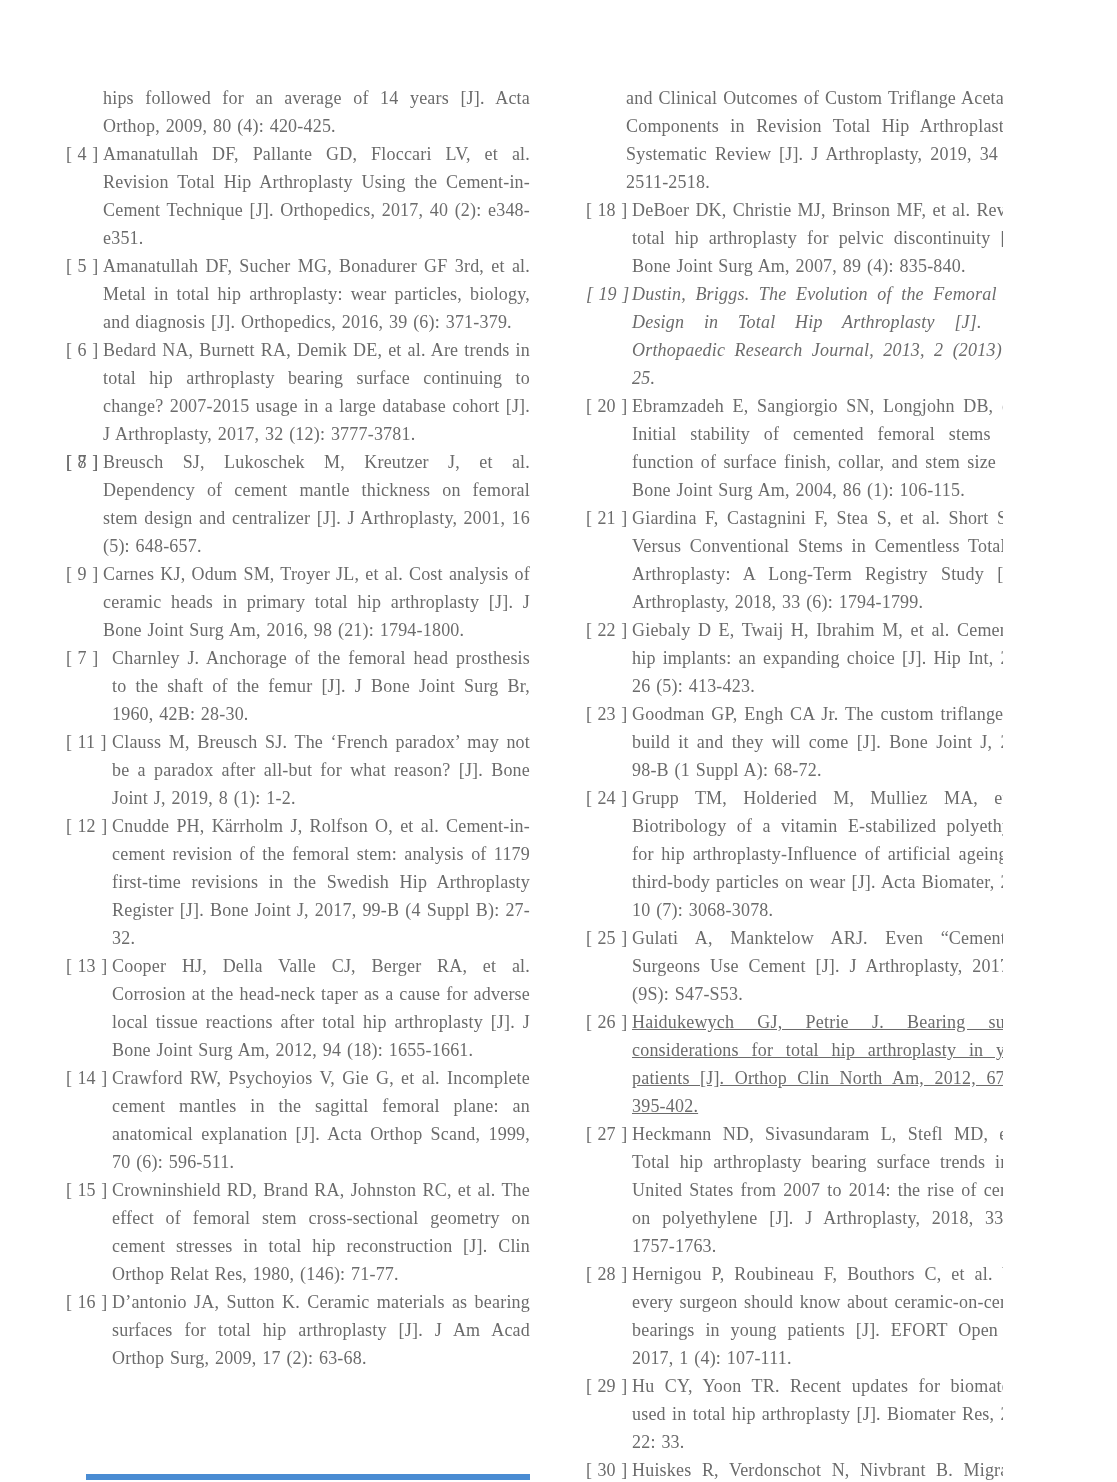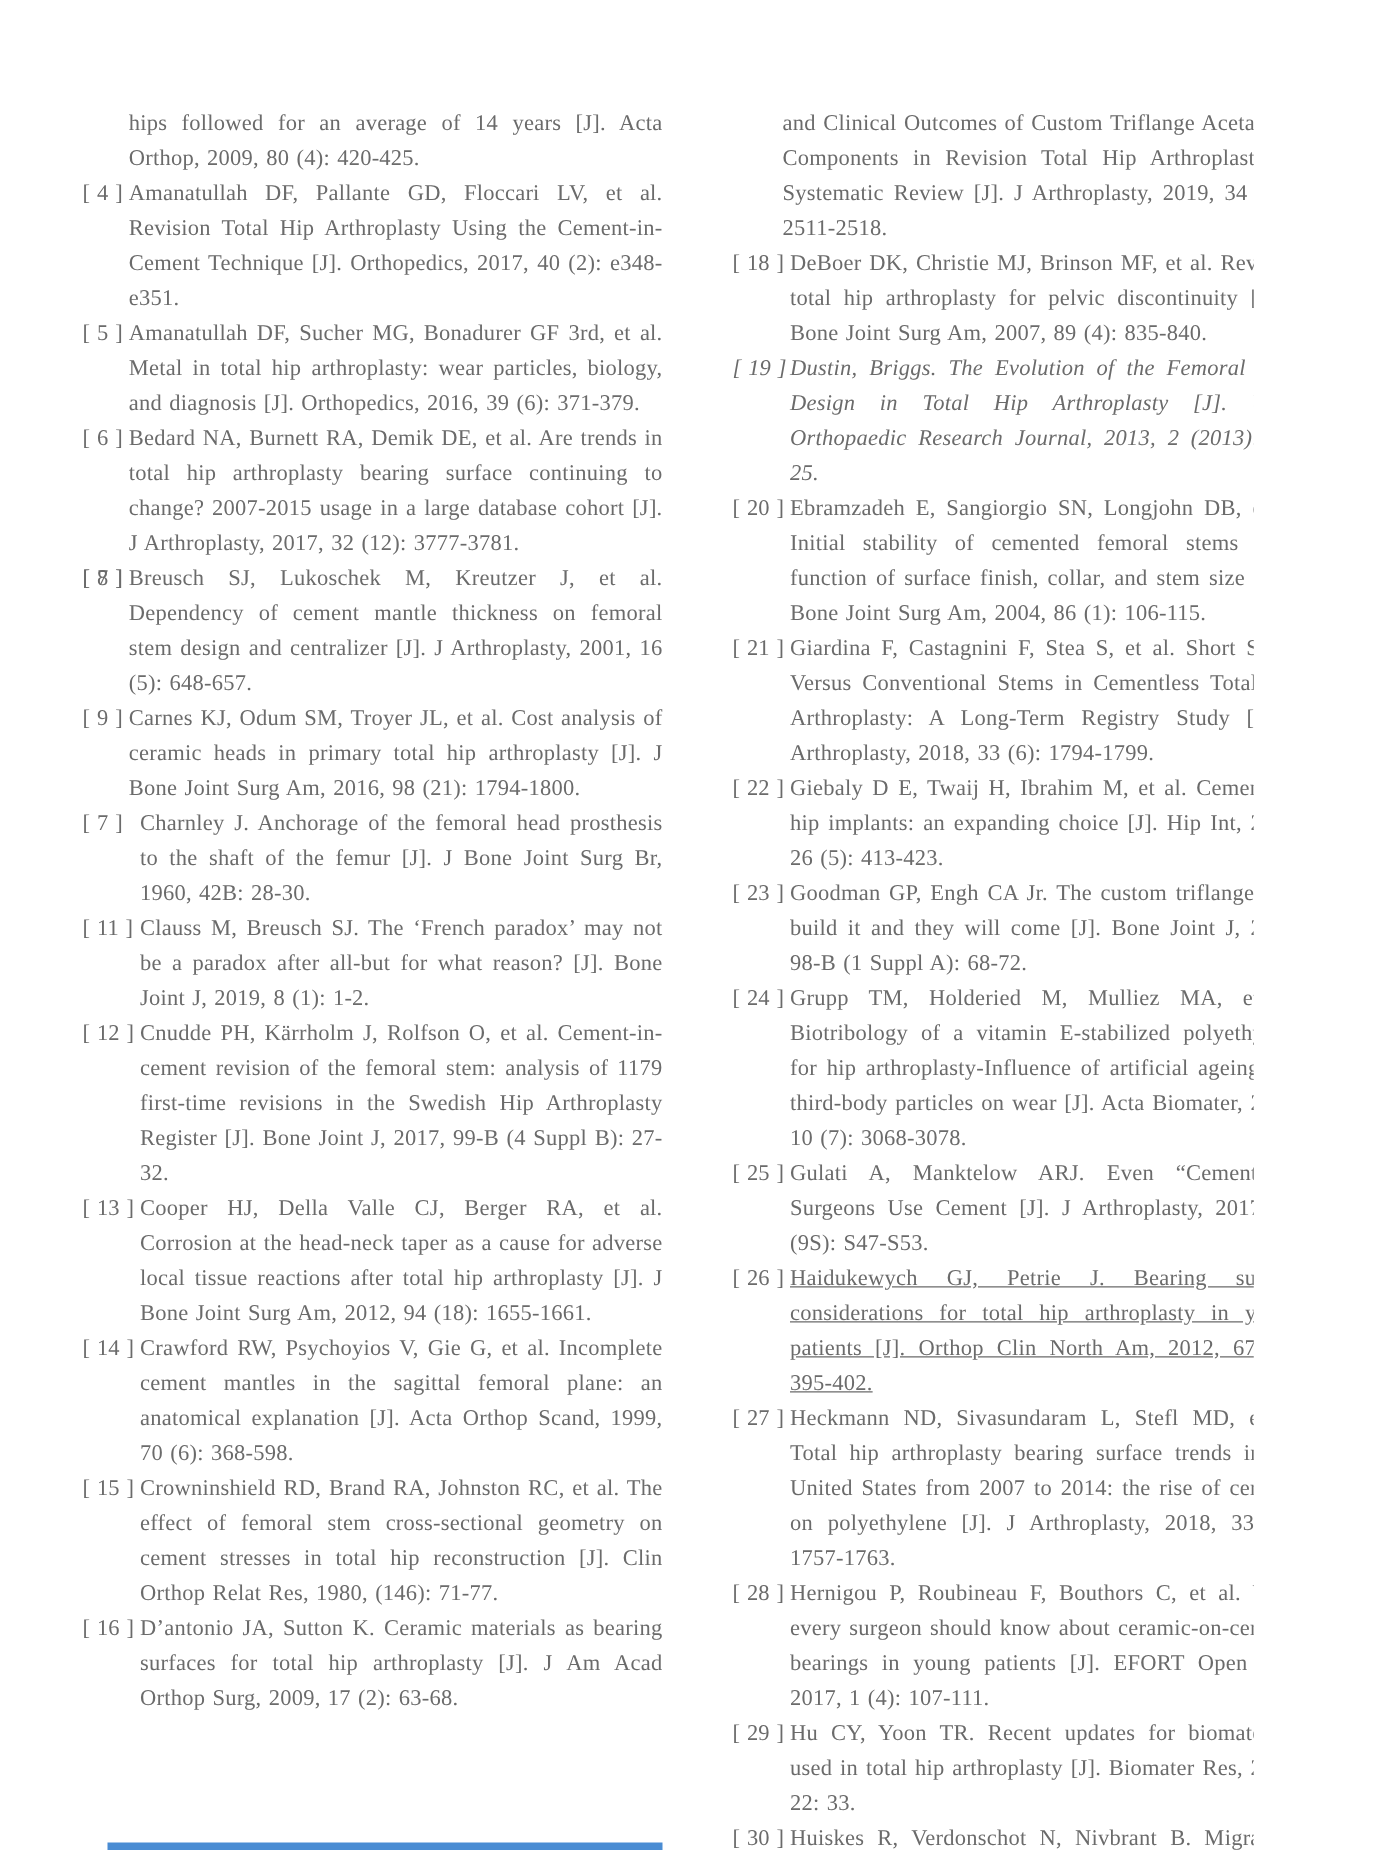--- a/index.html
+++ b/index.html
@@ -96,21 +96,21 @@
         <div class="ref" style="padding-left: 46px;">
     <span class="label">[ 12 ]</span>
     <span class="text">Cnudde PH, Kärrholm J, Rolfson O, et al. Cement-in-cement revision of the femoral stem: analysis of 1179 first-time revisions in the Swedish Hip Arthroplasty Register [J]. Bone Joint J, 2017, 99-B (4 Suppl B): 27-32.</span>
   </div>
         <div class="ref" style="padding-left: 46px;">
     <span class="label">[ 13 ]</span>
     <span class="text">Cooper HJ, Della Valle CJ, Berger RA, et al. Corrosion at the head-neck taper as a cause for adverse local tissue reactions after total hip arthroplasty [J]. J Bone Joint Surg Am, 2012, 94 (18): 1655-1661.</span>
   </div>
         <div class="ref" style="padding-left: 46px;">
     <span class="label">[ 14 ]</span>
-    <span class="text">Crawford RW, Psychoyios V, Gie G, et al. Incomplete cement mantles in the sagittal femoral plane: an anatomical explanation [J]. Acta Orthop Scand, 1999, 70 (6): 368-598.</span>
+    <span class="text">Crawford RW, Psychoyios V, Gie G, et al. Incomplete cement mantles in the sagittal femoral plane: an anatomical explanation [J]. Acta Orthop Scand, 1999, 70 (6): 596-511.</span>
   </div>
         <div class="ref" style="padding-left: 46px;">
     <span class="label">[ 15 ]</span>
     <span class="text">Crowninshield RD, Brand RA, Johnston RC, et al. The effect of femoral stem cross-sectional geometry on cement stresses in total hip reconstruction [J]. Clin Orthop Relat Res, 1980, (146): 71-77.</span>
   </div>
         <div class="ref" style="padding-left: 46px;">
     <span class="label">[ 16 ]</span>
     <span class="text">D’antonio JA, Sutton K. Ceramic materials as bearing surfaces for total hip arthroplasty [J]. J Am Acad Orthop Surg, 2009, 17 (2): 63-68.</span>
   </div>
       </div>

